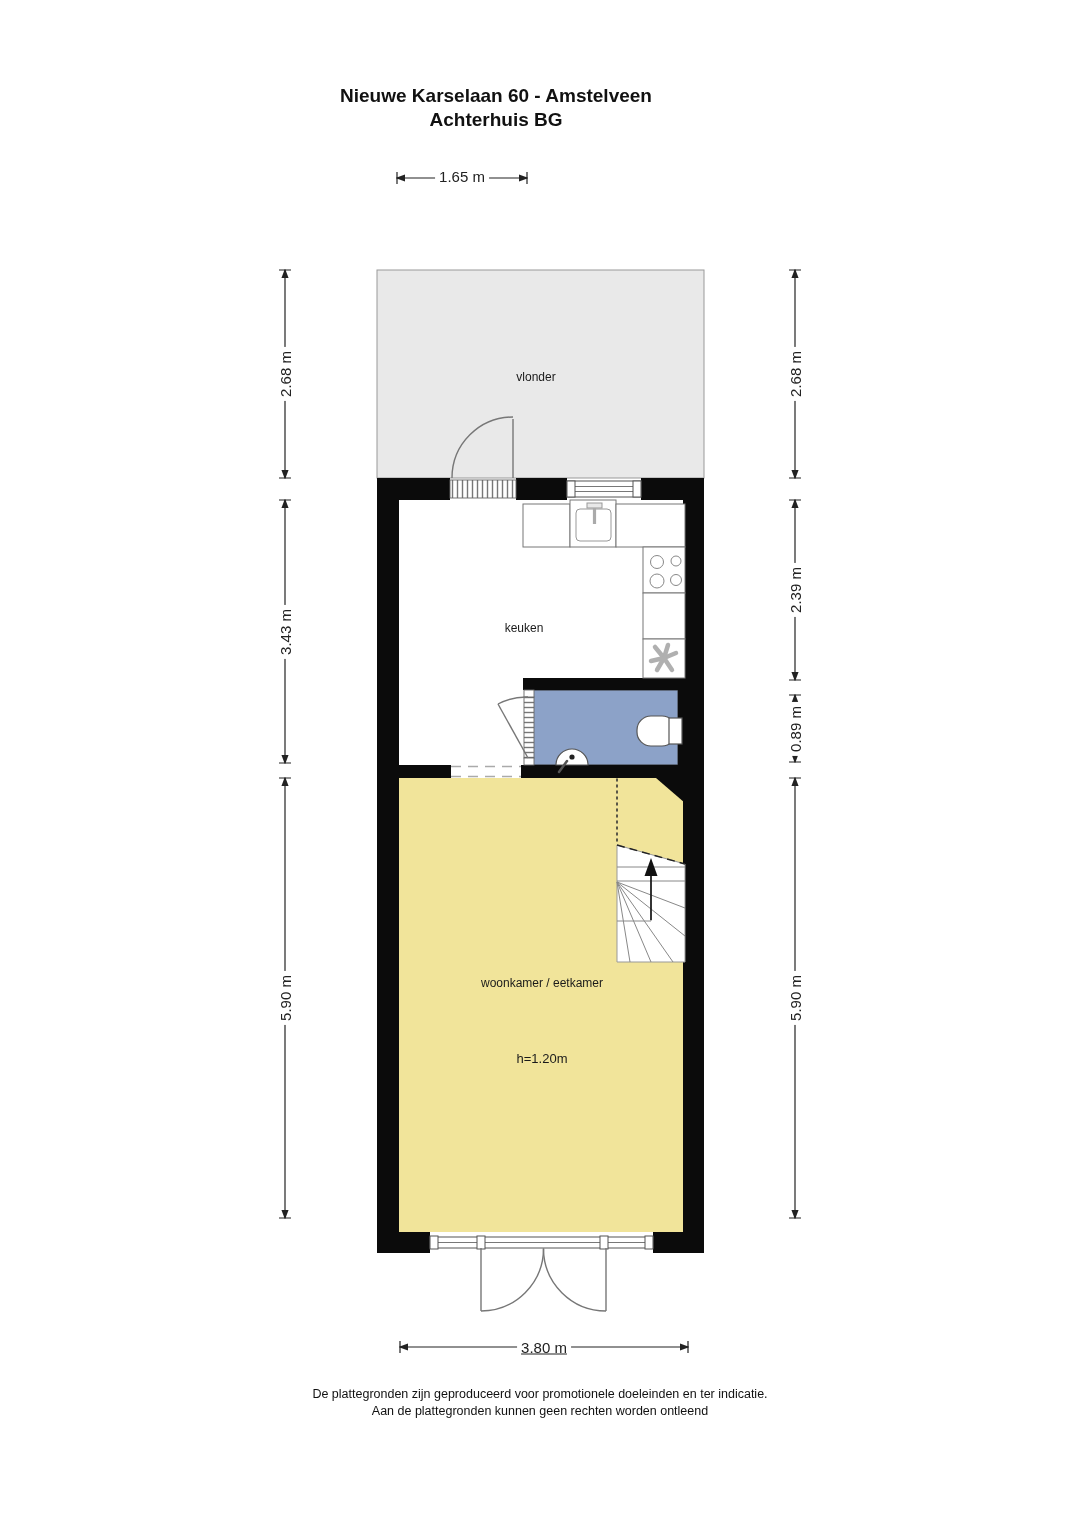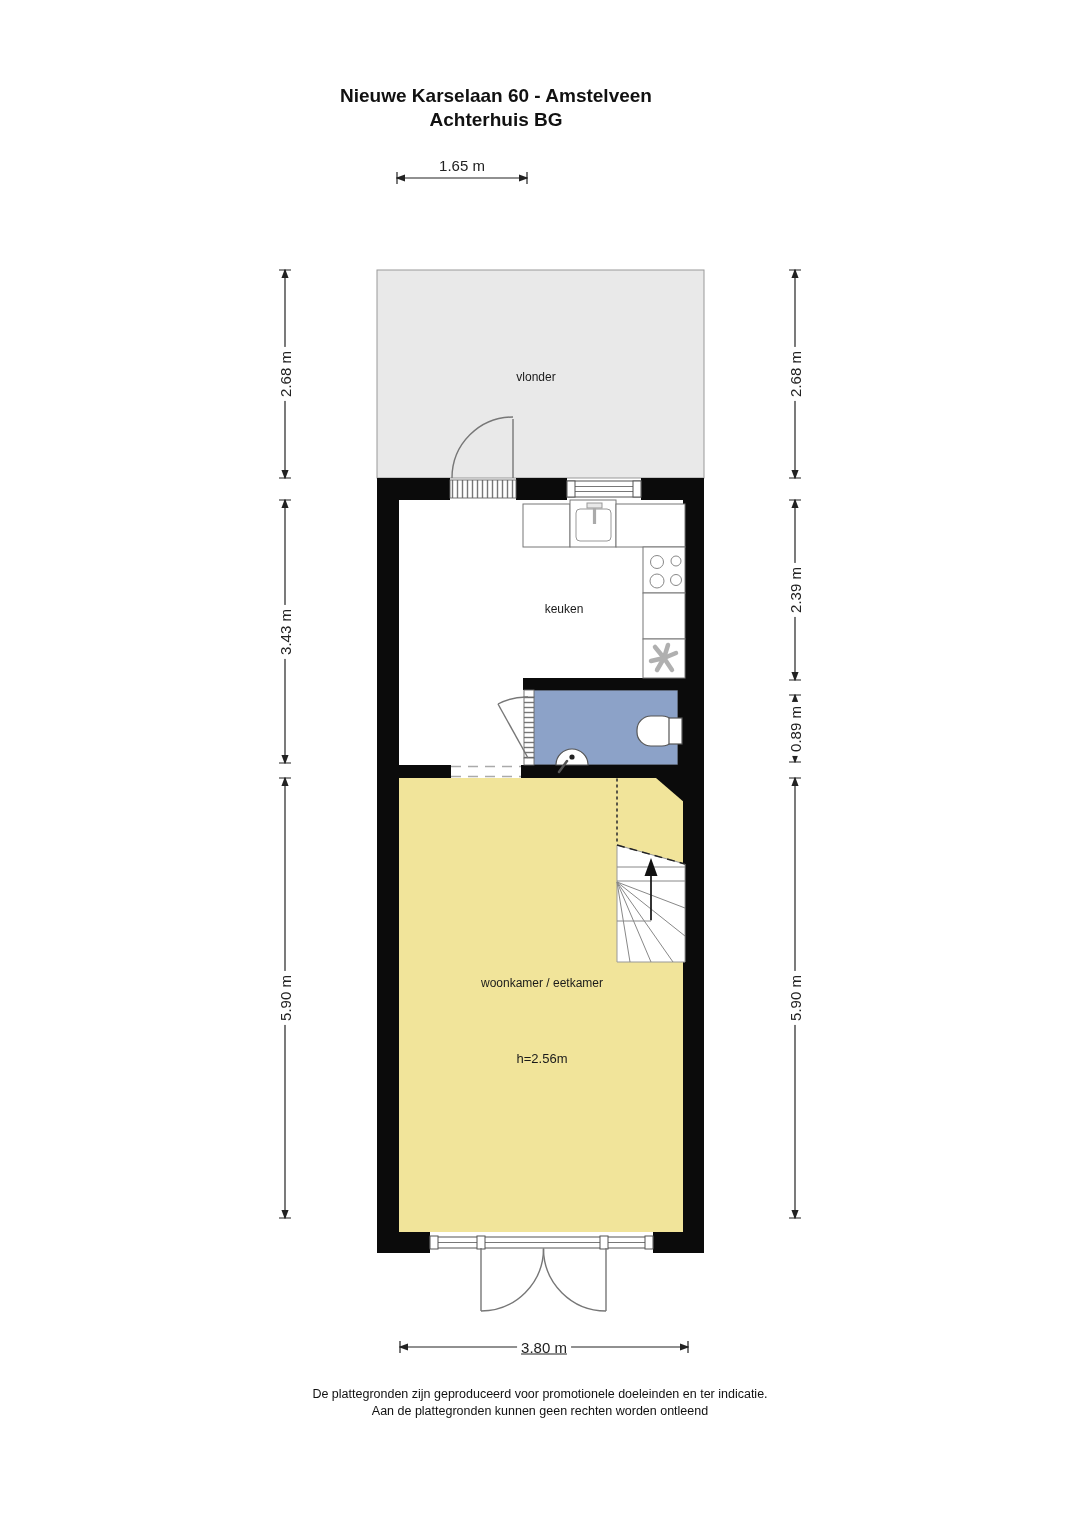--- a/index.html
+++ b/index.html
@@ -176,33 +176,33 @@
       <line x1="400" y1="1347" x2="688" y2="1347" marker-start="url(#arrow)" marker-end="url(#arrow)"></line>
       <path d="M400,1341 v12 M688,1341 v12"></path>
     </g>
   </svg>
 
   <div class="abs title-block">
     <div>Nieuwe Karselaan 60 - Amstelveen</div>
     <div>Achterhuis BG</div>
   </div>
 
-  <div class="abs dim-label" style="left:462px;top:165px;">1.65 m</div>
+  <div class="abs dim-label" style="left:462px;top:176px;">1.65 m</div>
   <div class="abs dim-label v" style="left:285px;top:374px;">2.68 m</div>
   <div class="abs dim-label v" style="left:285px;top:632px;">3.43 m</div>
   <div class="abs dim-label v" style="left:285px;top:998px;">5.90 m</div>
   <div class="abs dim-label v" style="left:795px;top:374px;">2.68 m</div>
   <div class="abs dim-label v" style="left:795px;top:590px;">2.39 m</div>
   <div class="abs dim-label v" style="left:795px;top:729px;">0.89 m</div>
   <div class="abs dim-label v" style="left:795px;top:998px;">5.90 m</div>
   <div class="abs dim-label" style="left:544px;top:1347px;text-decoration:underline;">3.80 m</div>
 
   <div class="abs room-label" style="left:536px;top:377px;">vlonder</div>
-  <div class="abs room-label" style="left:524px;top:609px;margin-left:40px;">keuken</div>
+  <div class="abs room-label" style="left:524px;top:628px;">keuken</div>
   <div class="abs room-label" style="left:542px;top:983px;">woonkamer / eetkamer</div>
-  <div class="abs room-sub" style="left:542px;top:1058px;">h=2.56m</div>
+  <div class="abs room-sub" style="left:542px;top:1058px;">h=1.20m</div>
 
   <div class="abs footer-block">
     <div>De plattegronden zijn geproduceerd voor promotionele doeleinden en ter indicatie.</div>
     <div>Aan de plattegronden kunnen geen rechten worden ontleend</div>
   </div>
 
 </div>
 
 </body></html>

